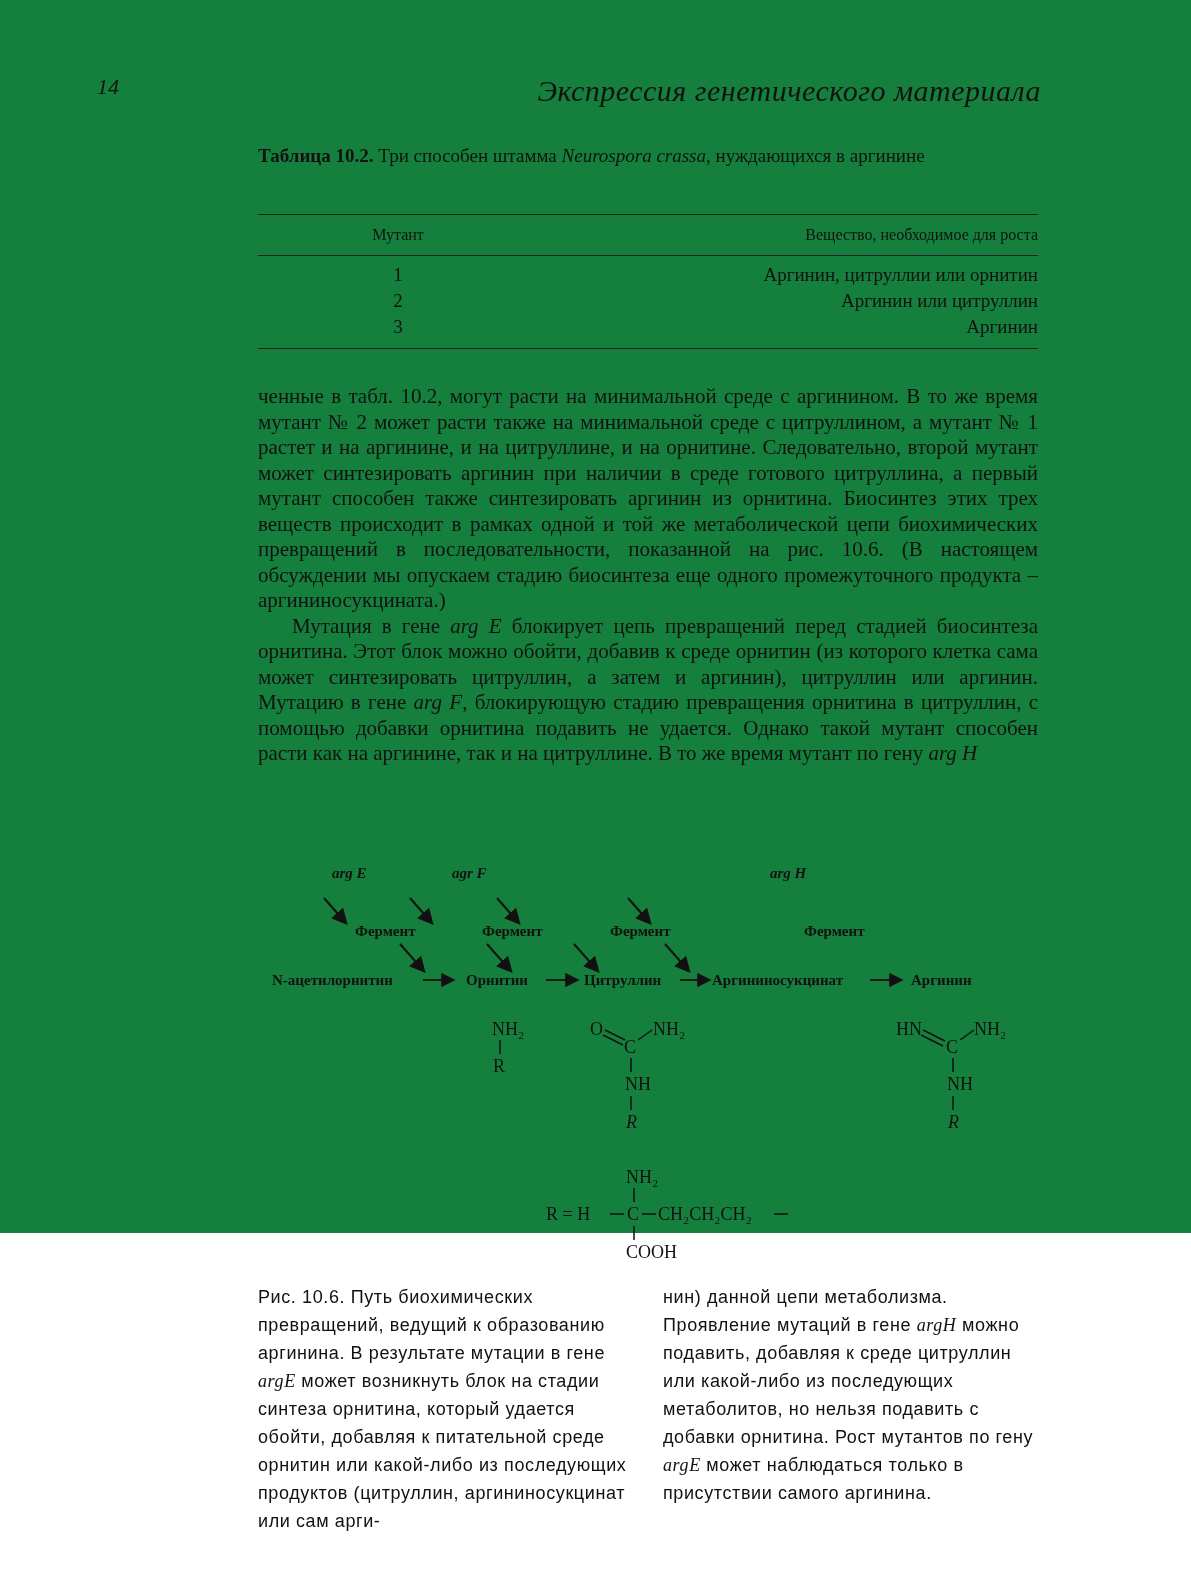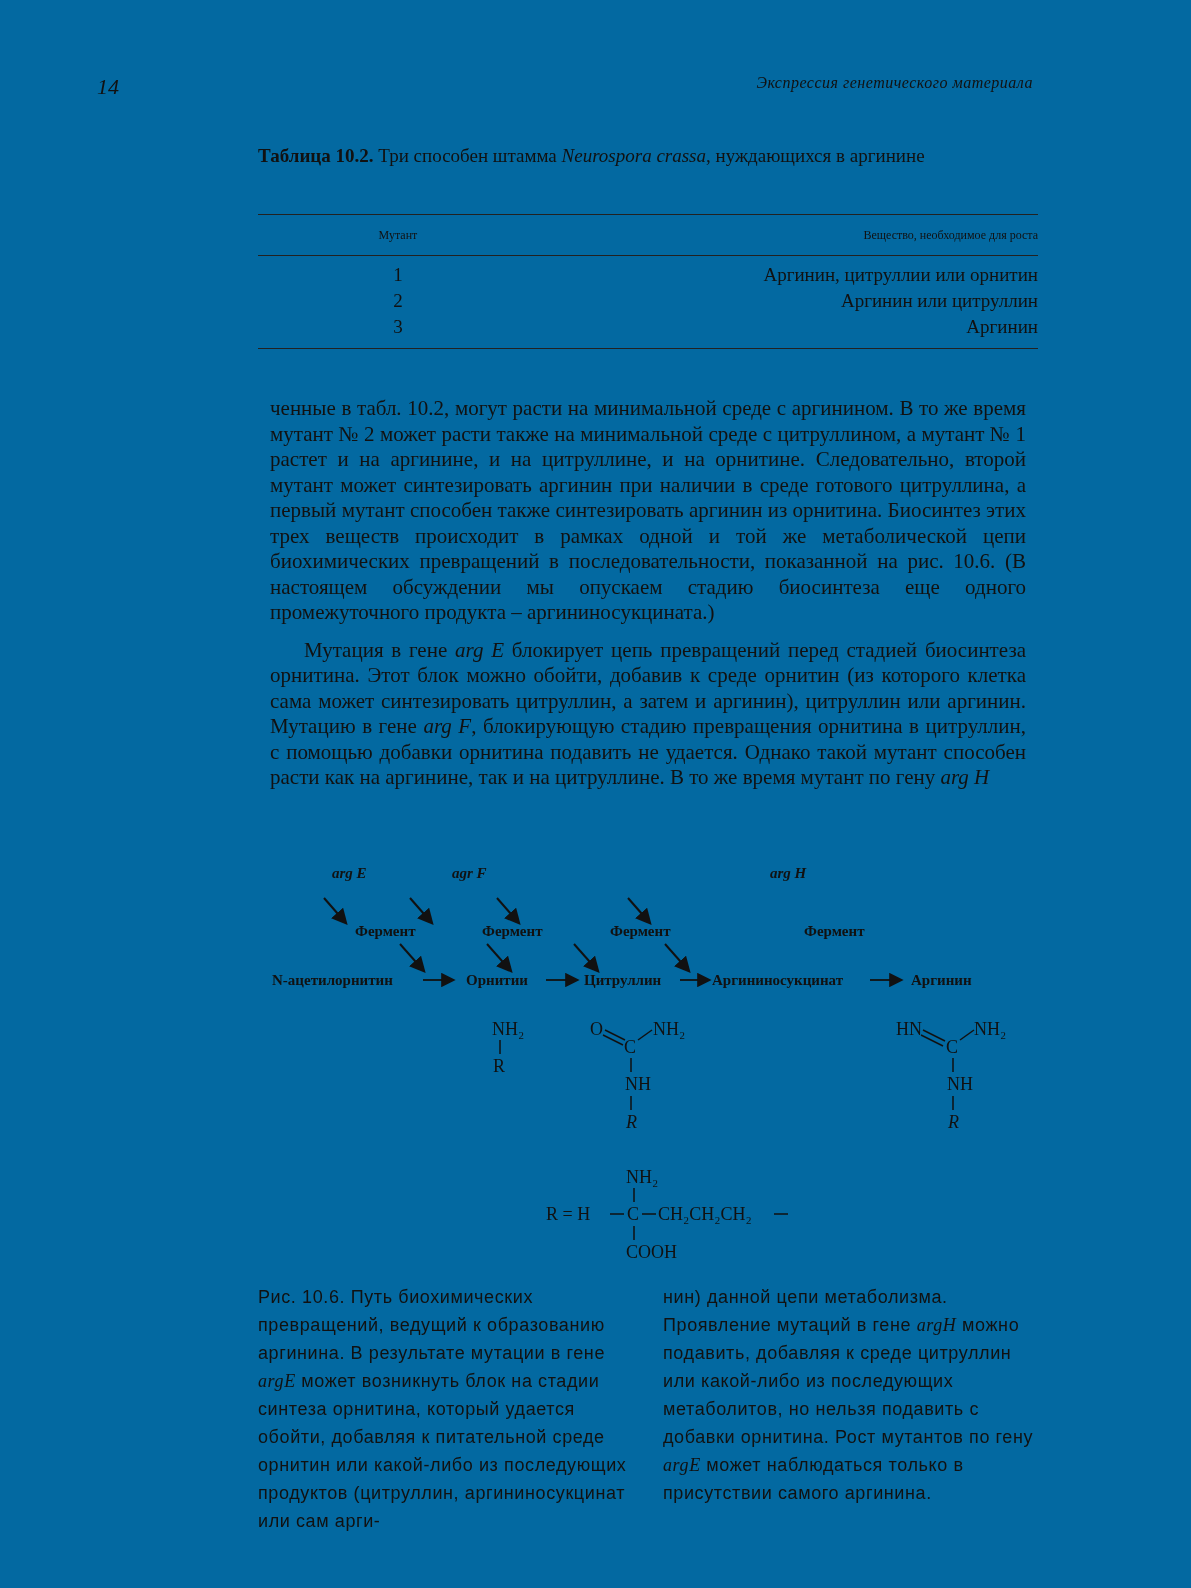--- a/index.html
+++ b/index.html
@@ -1,30 +1,30 @@
 <!DOCTYPE html>
 <html><head>
 <meta charset="utf-8">
 <style>
   html,body{margin:0;padding:0;background:#fff;}
   body{width:1191px;height:1588px;position:relative;overflow:hidden;font-family:"Liberation Serif",serif;color:#111;}
-  .page{position:absolute;left:0;top:0;width:1191px;height:1588px;background:#0369a1;}
+  .page{position:absolute;left:0;top:0;width:1191px;height:1233px;background:#15803d;}
   .pg-num{position:absolute;left:97px;top:74px;font-size:22px;font-style:italic;}
-  .running-head{position:absolute;right:158px;top:74px;font-size:16px;font-style:italic;letter-spacing:0.5px;}
+  .running-head{position:absolute;right:150px;top:74px;font-size:30px;font-style:italic;letter-spacing:0.5px;}
   .tbl-caption{position:absolute;left:258px;top:144px;width:760px;font-size:19px;line-height:23px;}
   .tbl-caption b{font-weight:bold;}
   .tbl{position:absolute;left:258px;top:214px;width:780px;}
   .rule{border-top:1.6px solid #222;height:0;}
-  .thead{display:flex;font-size:12px;height:40px;align-items:center;}
+  .thead{display:flex;font-size:16px;height:40px;align-items:center;}
   .c1{width:280px;text-align:center;}
   .c2{width:500px;text-align:right;}
   .tbody{padding-top:6px;padding-bottom:8px;}
   .trow{display:flex;font-size:19px;line-height:26px;}
   .body-text{position:absolute;left:258px;top:384px;width:780px;font-size:21px;line-height:25.5px;text-align:justify;}
-  .body-text p{margin:12px;}
+  .body-text p{margin:0;}
   .body-text p.indent{text-indent:34px;}
   .body-text i{font-style:italic;}
   .diagram{position:absolute;left:260px;top:860px;width:780px;height:420px;}
   .diagram svg{position:absolute;left:0;top:0;}
   .fig-caption{position:absolute;top:1283px;font-size:18px;line-height:28px;font-family:"Liberation Sans",sans-serif;letter-spacing:0.6px;}
   .fig-col1{left:258px;width:370px;}
   .fig-col2{left:663px;width:380px;}
   .fig-caption i{font-style:italic;font-family:"Liberation Serif",serif;}
 </style>
 </head>

